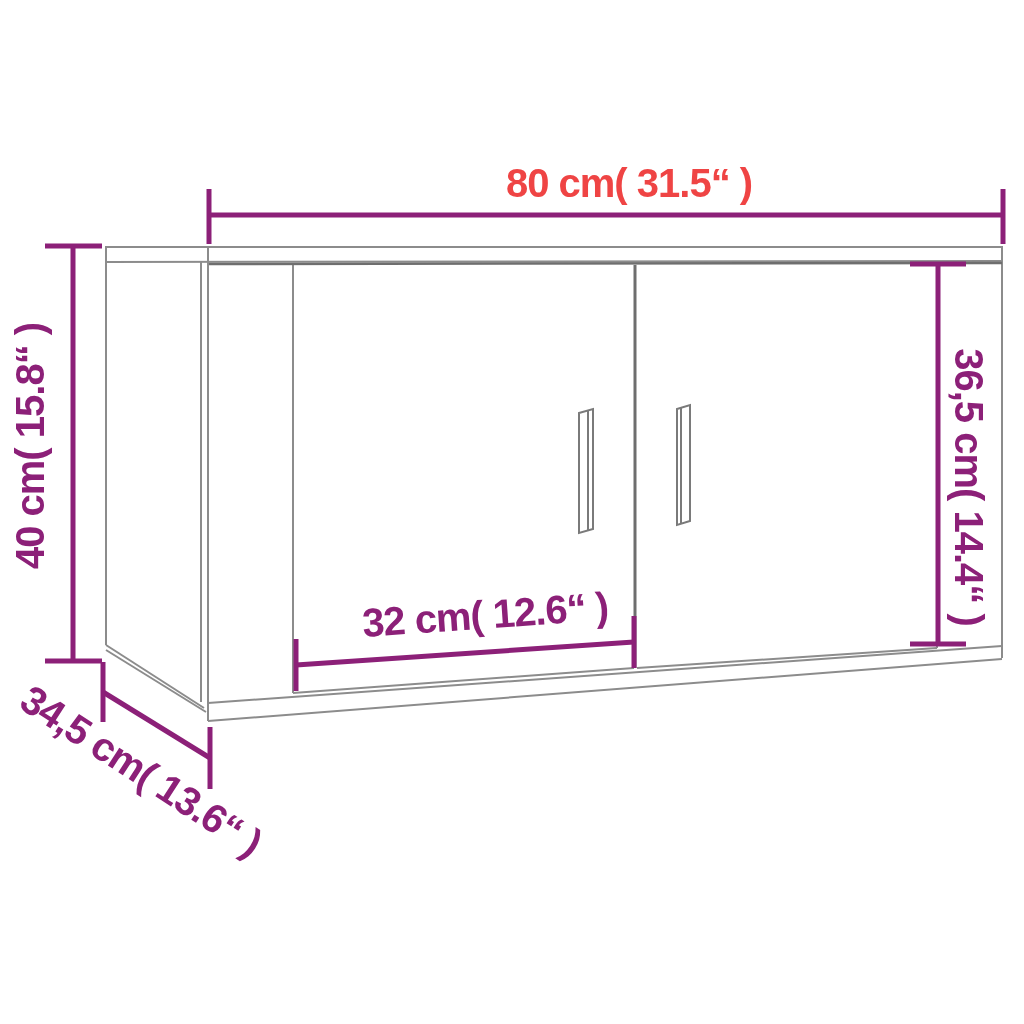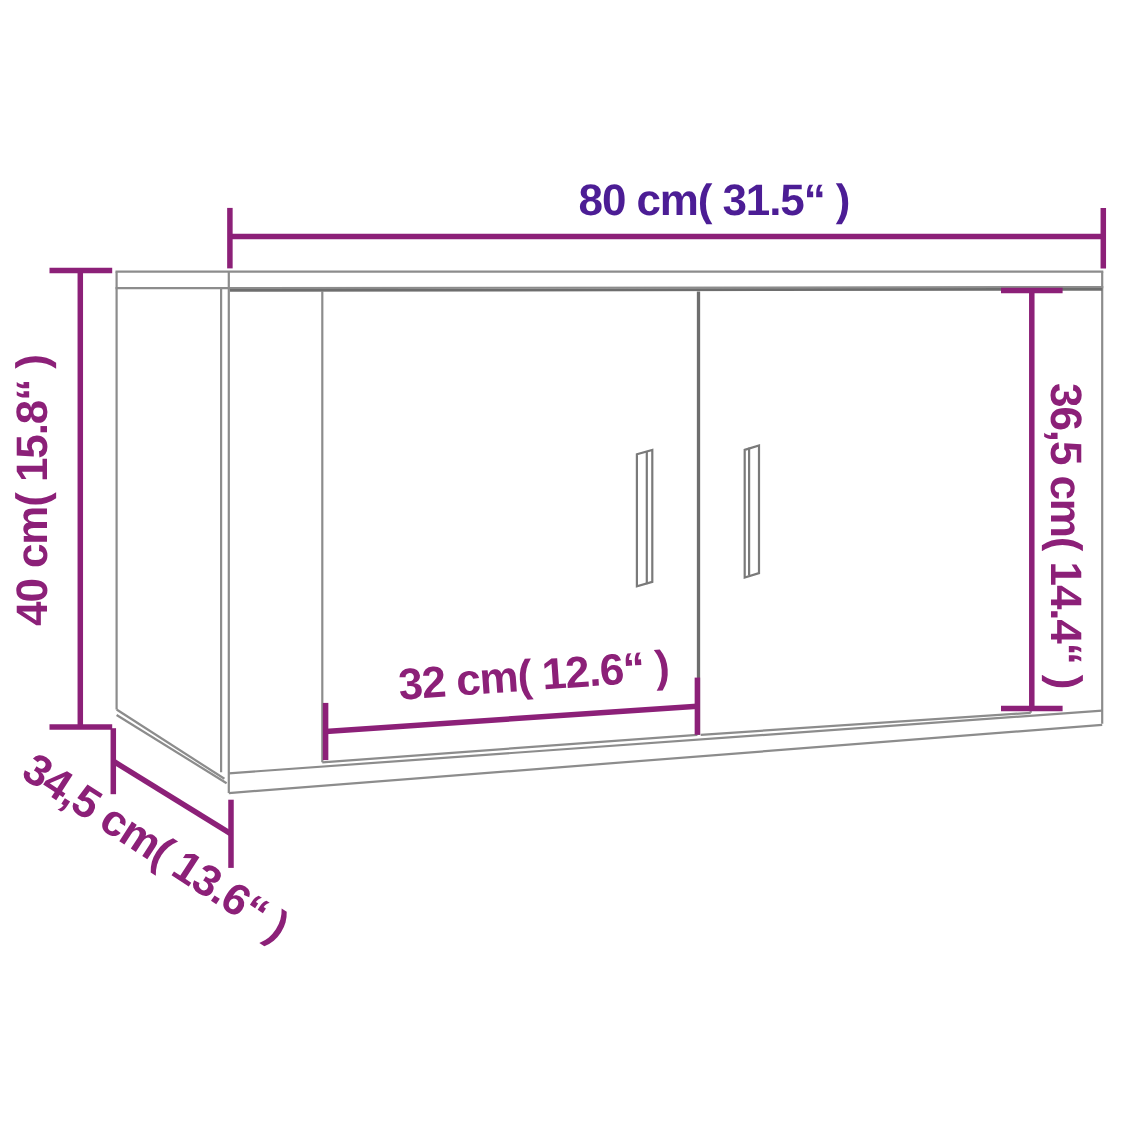--- a/index.html
+++ b/index.html
@@ -106,21 +106,21 @@
         <path d="M634 616 V668"></path>
       </g>
       <g>
         <path d="M103 692 L210 758"></path>
         <path d="M103 662 V722"></path>
         <path d="M210 727 V789"></path>
       </g>
     </g>
   </svg>
 
-  <div class="dim-label horizontal" style="left: 649px; top: 183px; color: #4c1d95;">80 cm( 31.5“ )</div>
+  <div class="dim-label horizontal" style="left: 629px; top: 183px; color: #ef4444;">80 cm( 31.5“ )</div>
 
   <div class="dim-label rot-ccw" style="left: 30px; top: 446px; color: rgb(140, 32, 120);">40 cm( 15.8“ )</div>
 
   <div class="dim-label rot-cw" style="left: 968px; top: 487px; color: rgb(140, 32, 120);">36,5 cm( 14.4“ )</div>
 
   <div class="dim-label rot-slight" style="left: 485px; top: 615px; color: rgb(140, 32, 120);">32 cm( 12.6“ )</div>
 
   <div class="dim-label rot-diag" style="left: 141px; top: 771px; color: rgb(140, 32, 120);">34,5 cm( 13.6“ )</div>
 
 </div>

